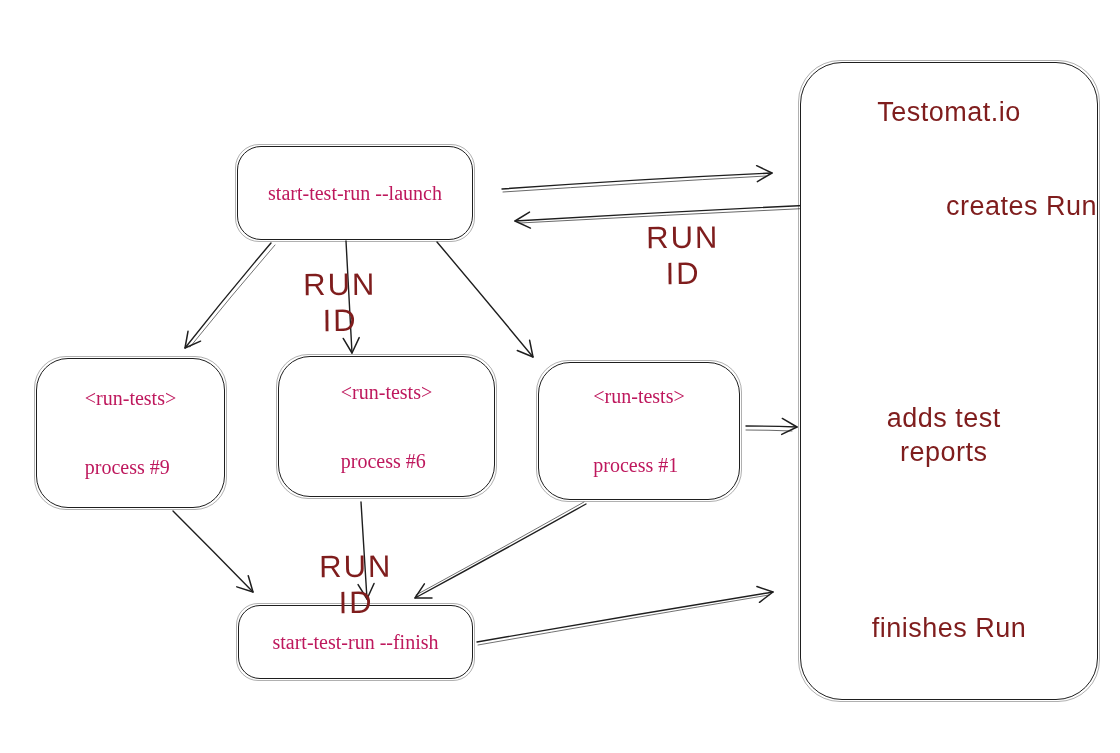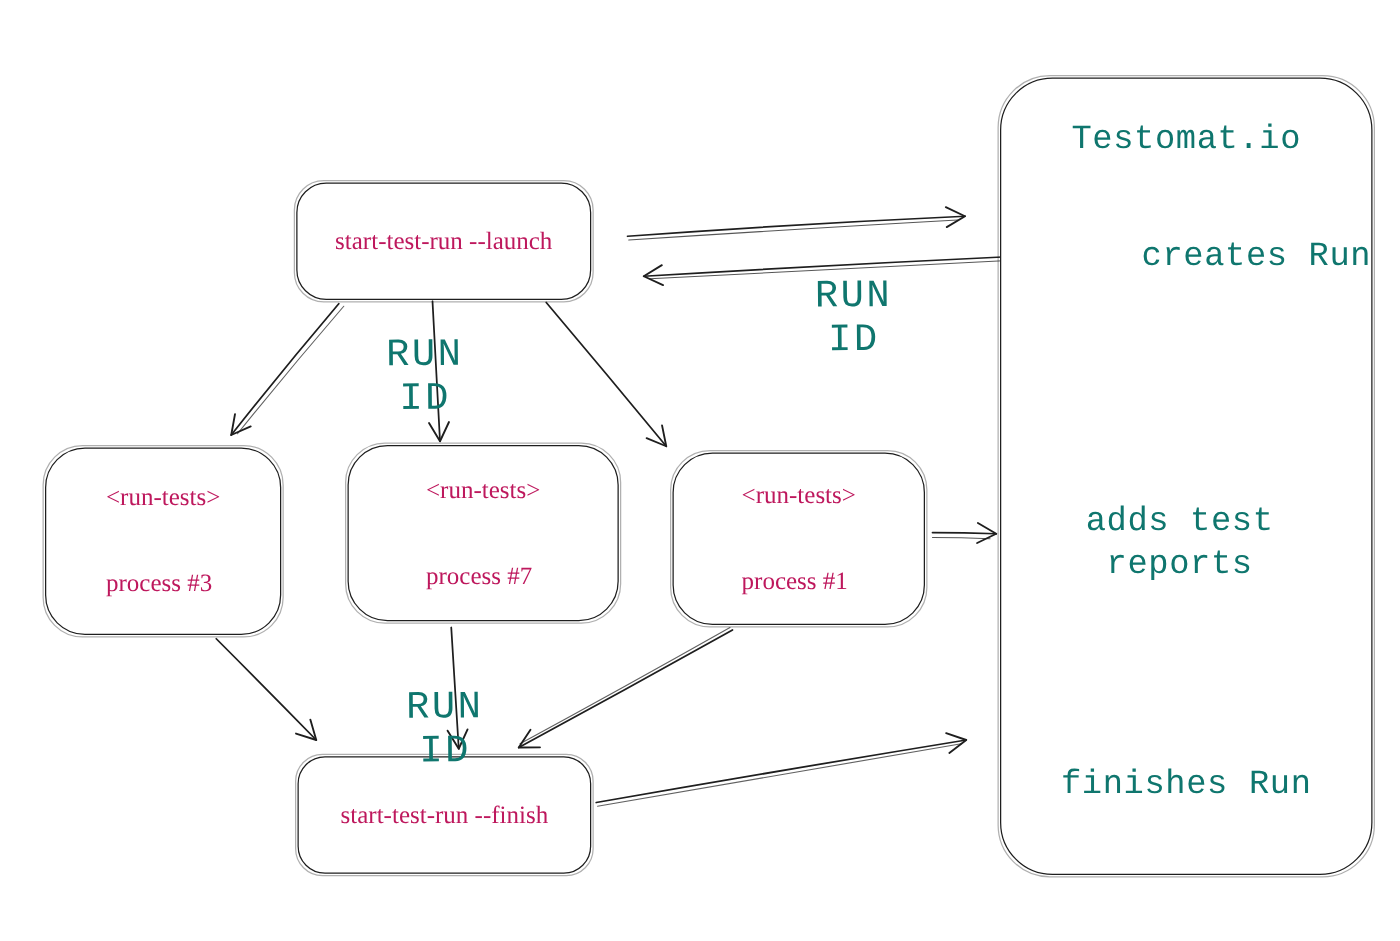--- a/index.html
+++ b/index.html
@@ -41,38 +41,38 @@
     pointer-events: none;
   }
   .mono {
     font-family: Liberation Serif, serif;
     font-size: 20px;
     line-height: 23px;
     color: #be185d;
     white-space: pre;
   }
   .hand {
-    font-family: Liberation Mono, monospace;
+    font-family: Liberation Sans, sans-serif;
     font-weight: 500;
     letter-spacing: 0.5px;
-    color: #0f766e;
+    color: #7f1d1d;
   }
   .edge-label {
     position: absolute;
     font-size: 31px;
     letter-spacing: 2px;
     font-weight: 500;
     text-align: center;
     transform: rotate(-0.5deg);
   }
   .node-launch   { left: 237px; top: 146px; width: 236px; height: 94px;  border-radius: 24px; }
   .node-process1 { left: 36px;  top: 358px; width: 189px; height: 150px; border-radius: 32px; }
   .node-process2 { left: 278px; top: 356px; width: 217px; height: 141px; border-radius: 32px; }
   .node-process3 { left: 538px; top: 362px; width: 202px; height: 138px; border-radius: 32px; }
-  .node-finish   { left: 238px; top: 605px; width: 235px; height: 94px;  border-radius: 22px; }
+  .node-finish   { left: 238px; top: 605px; width: 235px; height: 74px;  border-radius: 22px; }
   .service-panel {
     left: 800px; top: 62px; width: 298px; height: 638px;
     border-radius: 42px;
     display: block;
   }
   .service-item {
     position: absolute;
     left: 0;
     width: 100%;
     text-align: center;
@@ -129,28 +129,28 @@
     </g>
   </svg>
 
   <div class="node node-launch">
     <span class="mono">start-test-run --launch</span>
   </div>
 
   <div class="node node-process1">
     <div class="mono proc-lines">
       <div>&lt;run-tests&gt;</div>
-      <div>process #3</div>
+      <div>process #9</div>
     </div>
   </div>
 
   <div class="node node-process2">
     <div class="mono proc-lines">
       <div>&lt;run-tests&gt;</div>
-      <div>process #7</div>
+      <div>process #6</div>
     </div>
   </div>
 
   <div class="node node-process3">
     <div class="mono proc-lines">
       <div>&lt;run-tests&gt;</div>
       <div>process #1</div>
     </div>
   </div>
 

